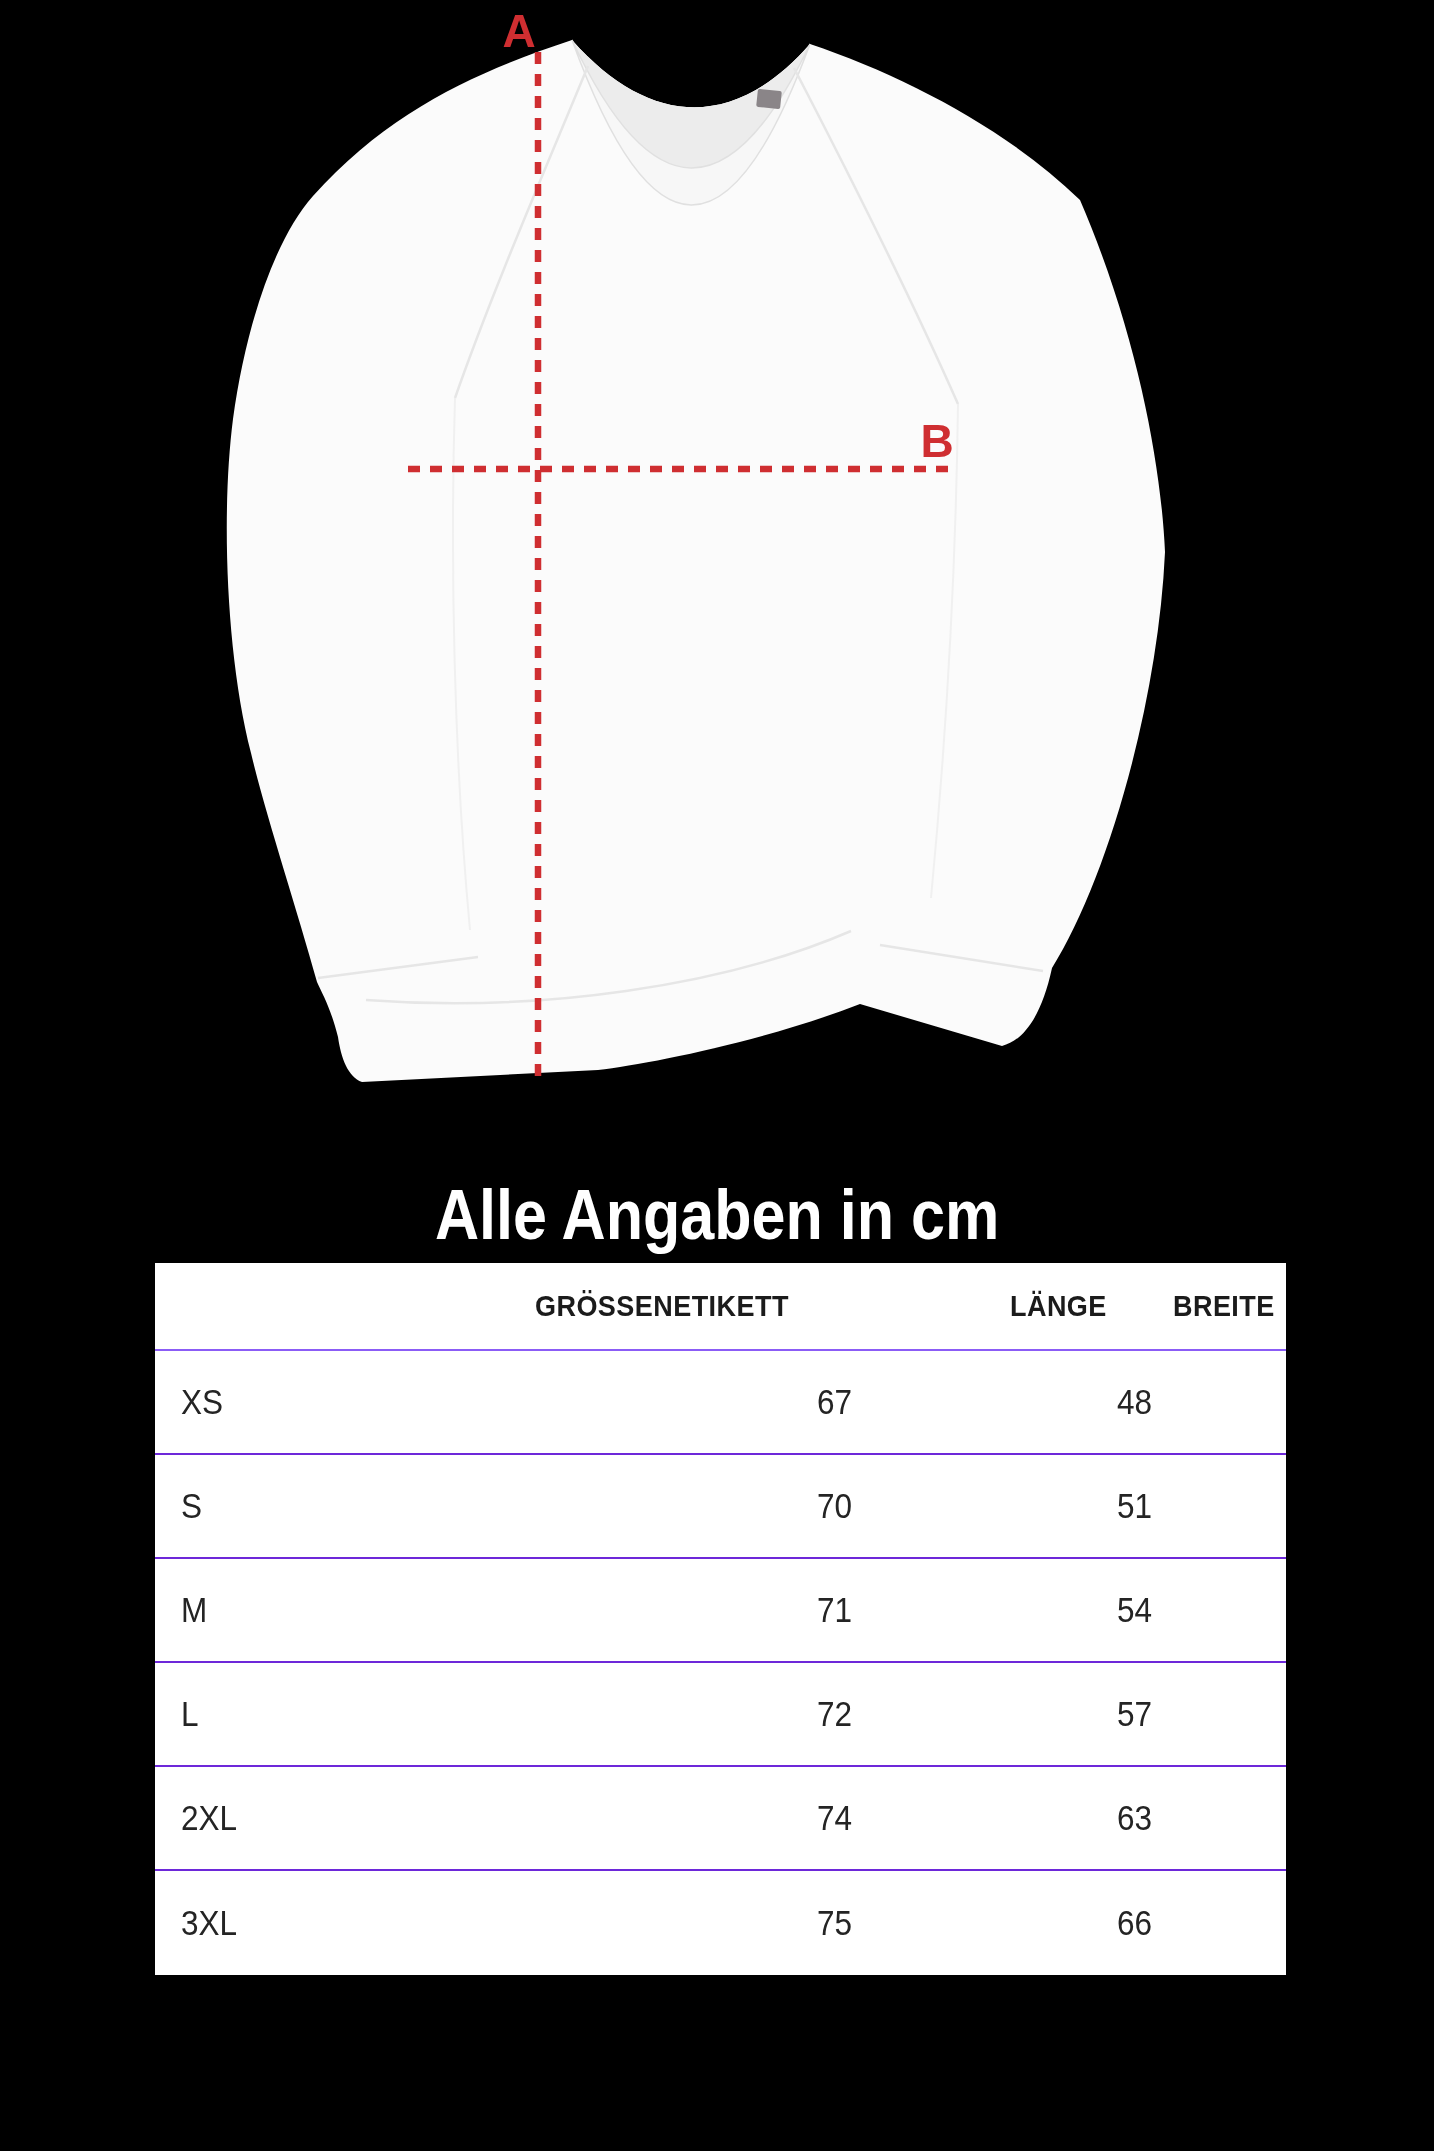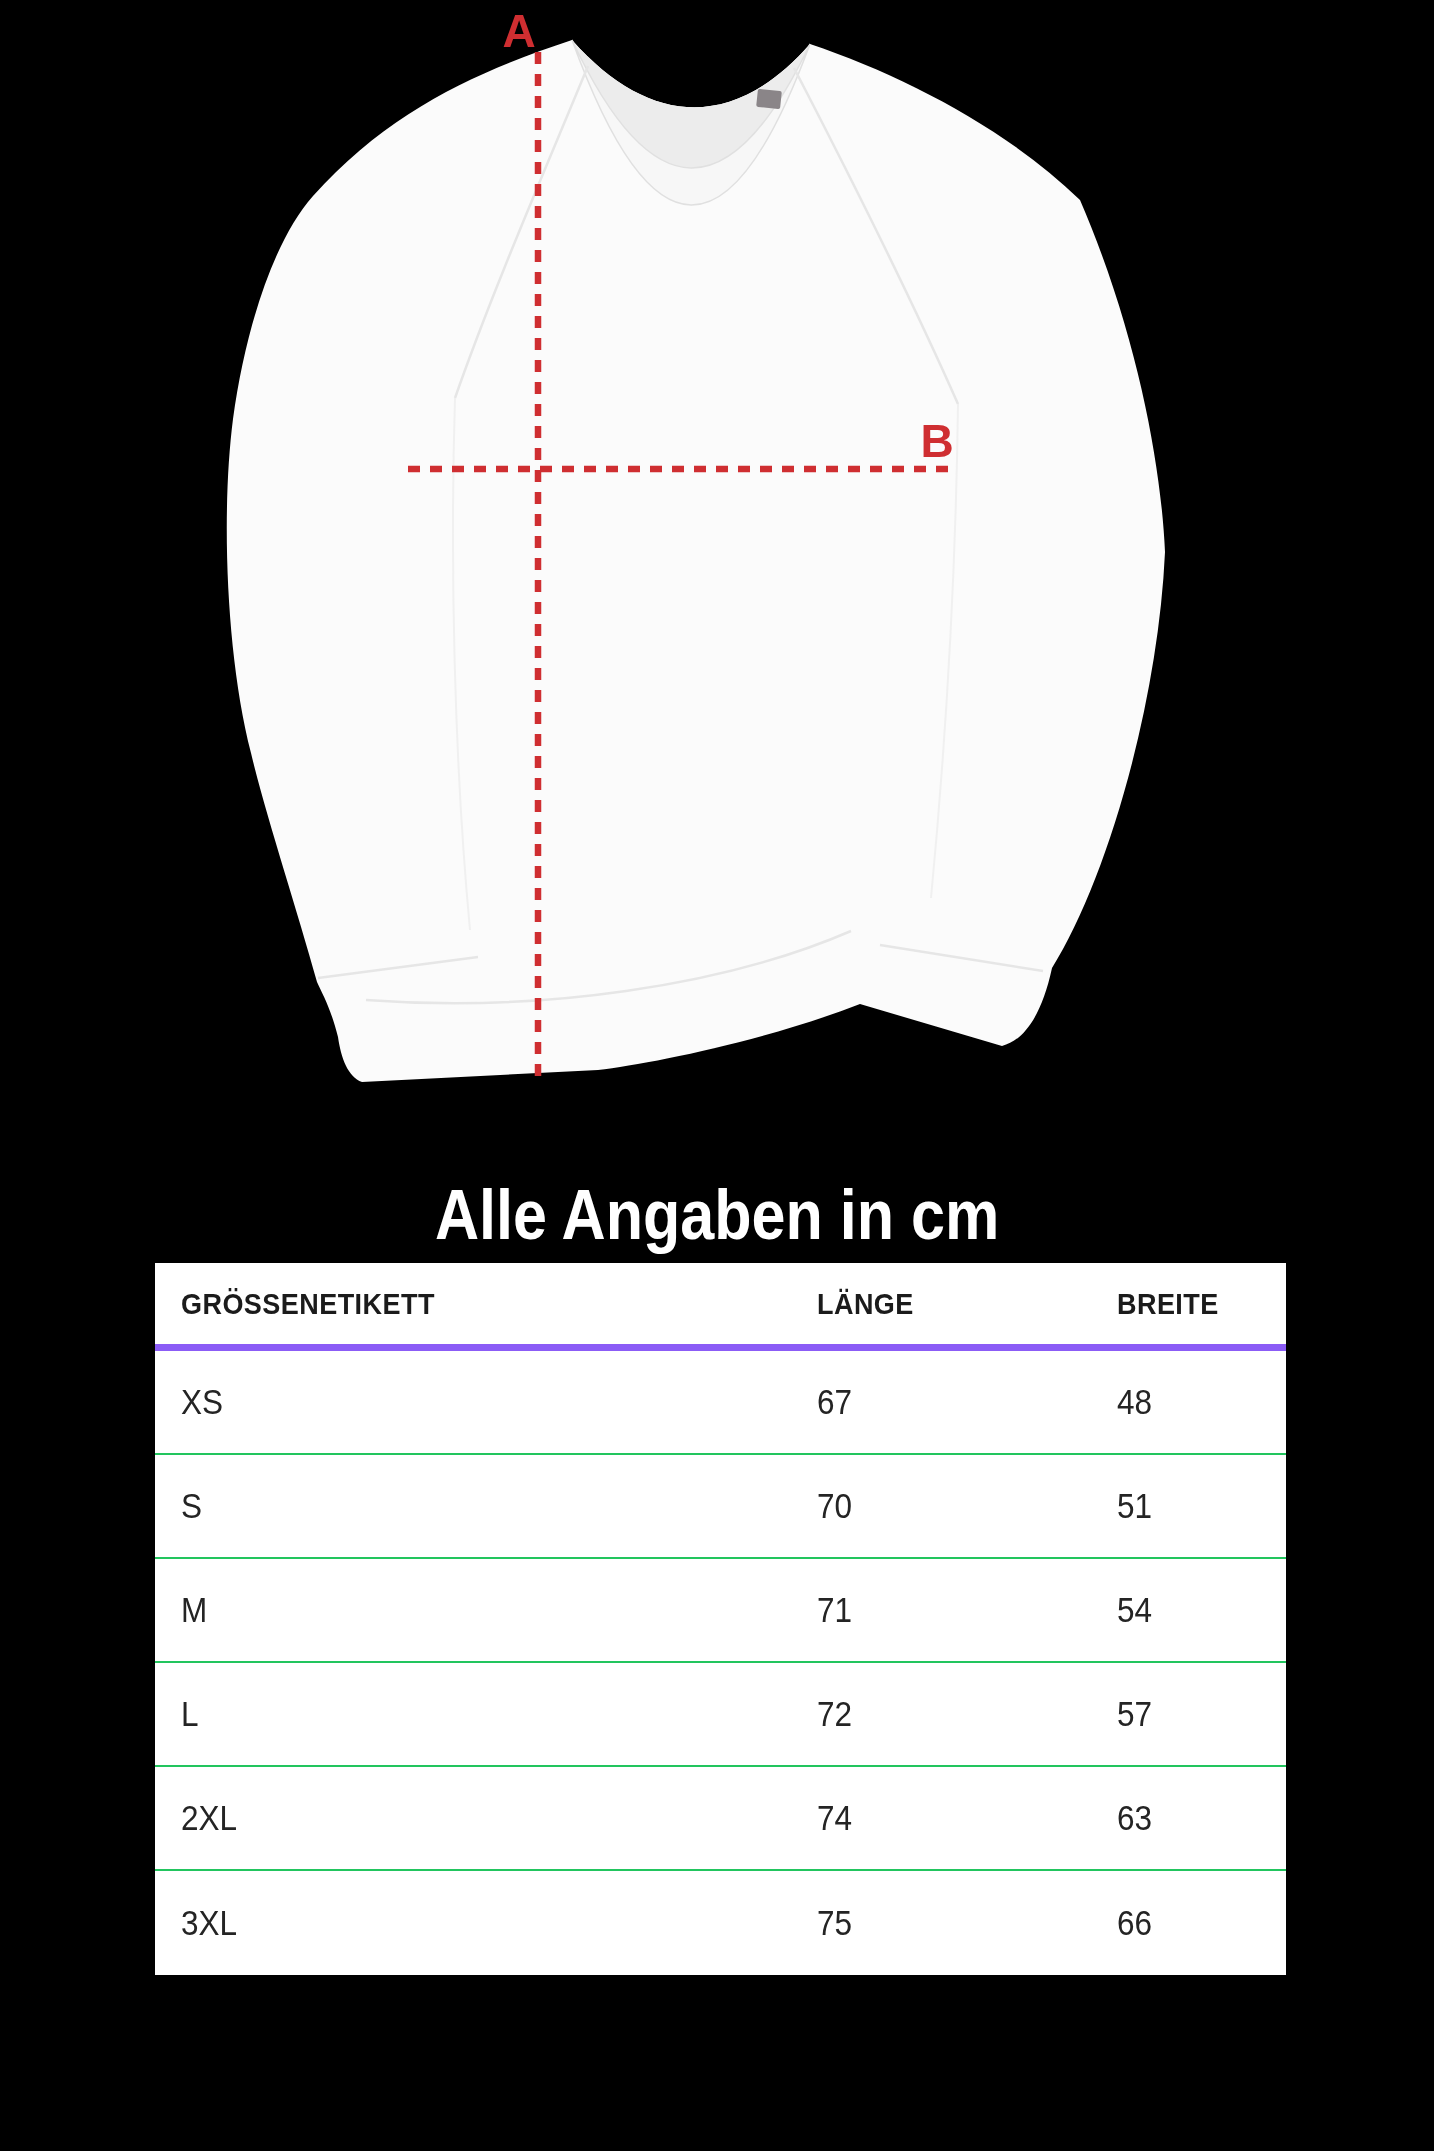--- a/index.html
+++ b/index.html
@@ -23,24 +23,24 @@
     line-height:86px;white-space:nowrap;
   }
   .page-title .cond{display:inline-block;transform:scaleX(0.86);transform-origin:center center;}
   
   .table-card{
     position:absolute;left:155px;top:1263px;width:1131px;
     background:#fff;color:#242424;
   }
   .tr{display:flex;align-items:center;box-sizing:border-box;}
   .tr.header{
-    height:88px;border-bottom:7px solid #8b5cf6;
-    font-weight:bold;font-size:30px;letter-spacing:.5px;color:#1b1b1b;
+    height:88px;border-bottom:2px solid #8b5cf6;
+    font-weight:bold;font-size:30px;letter-spacing:.5px;color:#1b1b1b;text-align:right;
   }
-  .tr.row{height:104px;border-bottom:2px solid #22c55e;font-size:35px;}
+  .tr.row{height:104px;border-bottom:2px solid #6d28d9;font-size:35px;}
   .tr.row:last-child{border-bottom:none;}
   .td{box-sizing:border-box;}
   .col-size{width:662px;padding-left:26px;}
   .col-length{width:300px;}
   .col-width{flex:1;}
   .cond{display:inline-block;transform:scaleX(0.9);transform-origin:left center;white-space:nowrap;}
 </style>
 </head>
 <body style="--accent: #cf2e31;">
 

